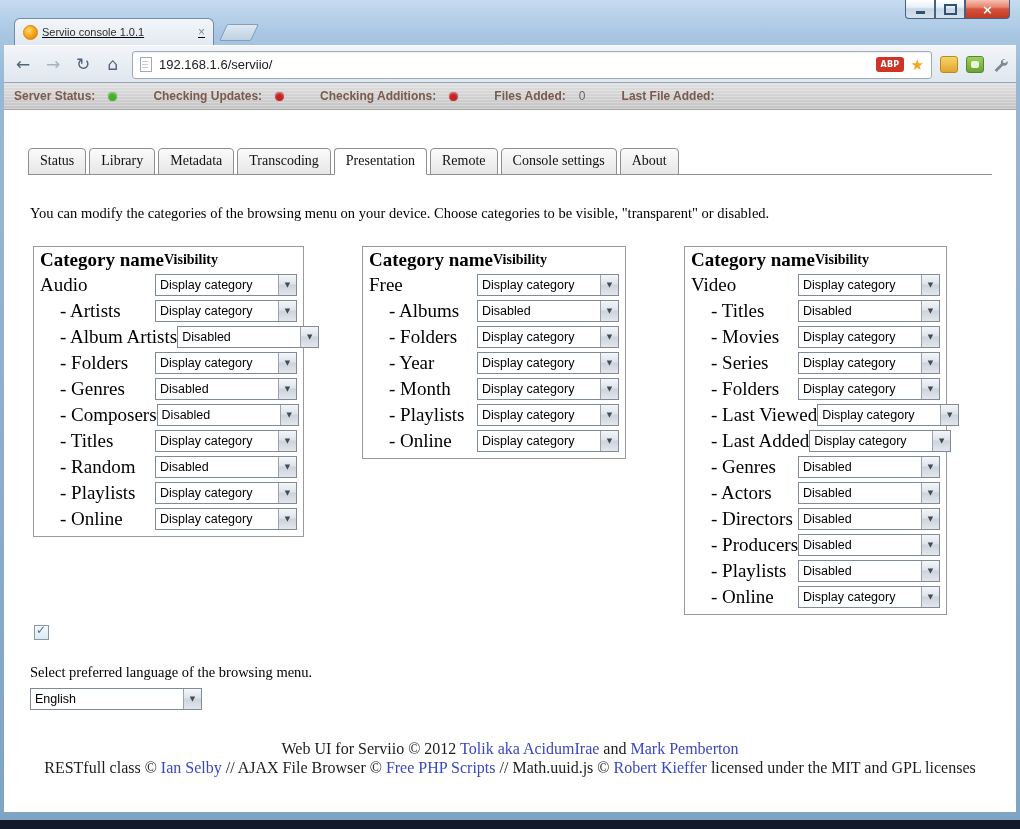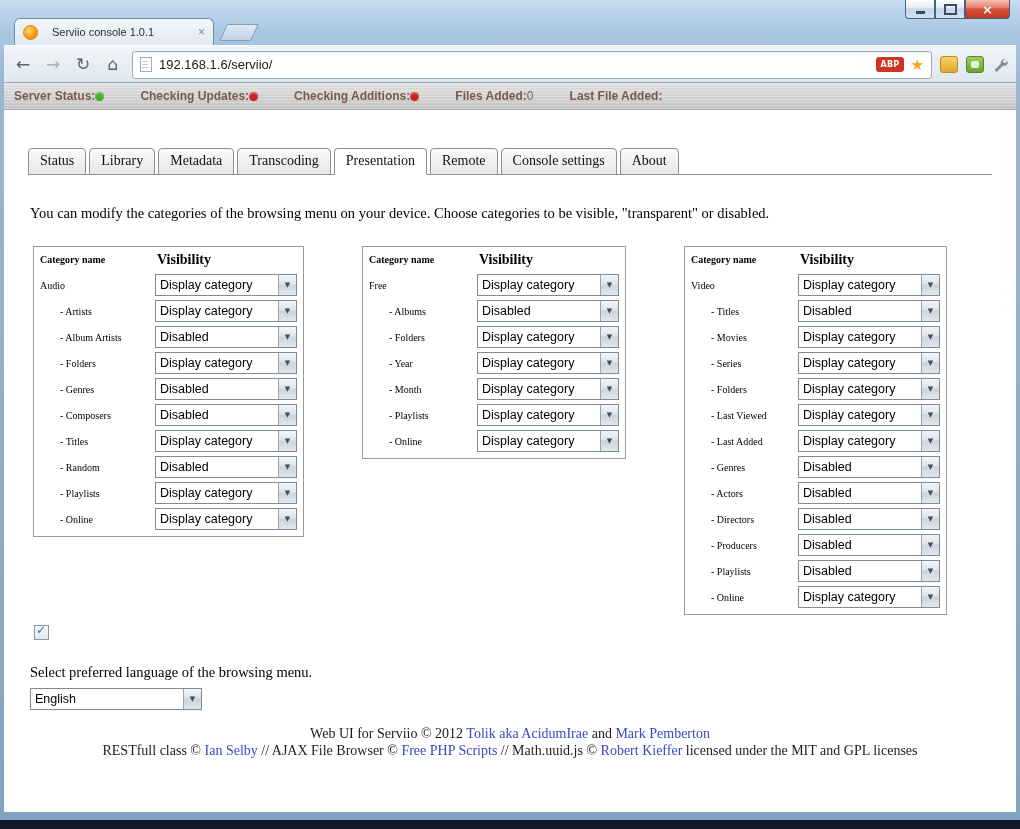--- a/index.html
+++ b/index.html
@@ -12,22 +12,22 @@
   .win-btn{width:28px;height:18px;border:1px solid #46627f;border-top:none;display:flex;align-items:center;justify-content:center;
     background:linear-gradient(180deg,#ffffff,#e7eff7 40%,#c6d6e5 50%,#d6e2ee);cursor:default;}
   .win-btn.first{border-radius:0 0 0 4px;}
   .win-btn.close{width:43px;background:linear-gradient(180deg,#f6c0b4,#e8836e 40%,#d6503a 50%,#c03a24);
     color:#fff;font:bold 13px "DejaVu Sans",sans-serif;border-radius:0 0 4px 0;}
   .glyph-min{display:block;width:9px;height:3px;background:#33516e;margin-top:7px;}
   .glyph-max{display:block;width:9px;height:7px;border:2px solid #33516e;}
 
   
   .tabstrip{position:absolute;top:19px;left:14px;height:26px;display:flex;align-items:flex-end;}
-  .browser-tab{width:182px;height:26px;display:flex;align-items:center;gap:14px;padding:0 8px;
-    background:linear-gradient(180deg,#f3f6fa,#e2e9f1);border:1px solid #6f8dab;border-bottom:none;border-radius:6px 6px 0 0;}
+  .browser-tab{width:182px;height:26px;display:flex;align-items:center;gap:4px;padding:0 8px;
+    background:linear-gradient(180deg,#f3f6fa,#e2e9f1);border:1px solid #6f8dab;border-bottom:none;border-radius:6px 6px 0 0;text-decoration:underline;}
   .favicon{width:13px;height:13px;border-radius:50%;flex:0 0 auto;
     background:radial-gradient(circle at 38% 35%,#ffdf6b 0%,#f9a825 45%,#ef6c00 100%);border:1px solid #d88a00;}
   .tab-title{flex:1;font-size:11px;color:#2d2d2d;white-space:nowrap;overflow:hidden;}
   .tab-close{color:#7e8b97;font-size:12px;line-height:1;}
   .newtab{width:30px;height:15px;margin:0 0 4px 9px;background:linear-gradient(#e6eef5,#c4d4e3);
     border:1px solid #7d98b5;transform:skewX(-25deg);border-radius:2px;opacity:.85;}
 
   
   .toolbar{position:absolute;top:45px;left:4px;right:4px;height:37px;
     background:linear-gradient(#f2f5f9,#dfe6ee);border-top:1px solid #fbfcfe;
@@ -46,40 +46,40 @@
   .ext2{width:16px;height:15px;border-radius:3px;background:linear-gradient(#9ccf62,#6aa234);border:1px solid #57872a;position:relative;}
   .ext2::after{content:"";position:absolute;inset:4px;background:#e8f4d8;border-radius:2px;}
   .wrench{display:flex;align-items:center;}
 
   
   .page{position:absolute;top:82px;left:4px;right:4px;bottom:17px;background:#fff;
     border-top:1px solid #97aabd;font-family:"Liberation Serif",serif;overflow:hidden;}
   .server-bar{height:26px;
     background-image:repeating-linear-gradient(0deg,rgba(255,255,255,.28) 0 1px,rgba(0,0,0,0) 1px 3px),linear-gradient(#e0e0e0,#c3c3c3);
     border-bottom:1px solid #a5a5a5;display:flex;align-items:center;padding:0 10px;gap:36px;}
-  .sb-item{display:flex;align-items:center;}
+  .sb-item{display:flex;align-items:center;gap:13px;}
   .sb-label{font:bold 12px "Liberation Sans",sans-serif;color:#7a5a4c;}
   .sb-value{font:12px "Liberation Sans",sans-serif;color:#666;}
   .dot{width:9px;height:9px;border-radius:50%;box-shadow:inset 0 1px 2px rgba(255,255,255,.5),0 0 1px rgba(0,0,0,.4);}
 
   .content{padding:0 24px;}
   .ctabs{display:flex;align-items:flex-end;gap:3px;margin-top:37px;border-bottom:1px solid #8f8f8f;}
   .ctab{position:relative;bottom:-1px;border:1px solid #8f8f8f;border-radius:4px 4px 0 0;
     padding:4px 11px 5px;font-weight:normal;font-size:14px;background:linear-gradient(#fbfbfb,#e6e6e6);color:#111;cursor:default;}
   .ctab.active{background:#fff;border-bottom-color:#fff;}
   .intro{margin:30px 0 0 2px;font-size:14.5px;color:#000;}
 
   .tables{display:flex;align-items:flex-start;gap:58px;margin:24px 0 0 5px;}
   .cat-table{border:1px solid #9a9a9a;padding-bottom:4px;background:#fff;}
   .cat-table:nth-child(1){width:269px;}
   .cat-table:nth-child(2){width:262px;}
   .cat-table:nth-child(3){width:261px;}
   .cat-row{display:flex;align-items:center;height:26px;padding:0 6px;}
   .cat-row.cat-head{height:25px;}
-  .cat-name{flex:1;font-size:10px;color:#000;white-space:nowrap;}
+  .cat-name{flex:1;font-size:19px;color:#000;white-space:nowrap;}
   .cat-name.indent{padding-left:20px;}
   .cat-name.head{font-weight:bold;}
   .cat-vis.head{width:140px;font-weight:bold;font-size:14px;}
 
   .combo{width:140px;height:20px;border:1px solid #7f8c98;background:#fff;display:flex;align-items:center;
     font-family:"Liberation Sans",sans-serif;flex:0 0 auto;}
   .combo-text{flex:1;padding:0 4px;font-size:12.5px;color:#000;white-space:nowrap;overflow:hidden;}
   .combo-btn{width:17px;align-self:stretch;border-left:1px solid #98a4b0;
     background:linear-gradient(#f4f6f8,#dfe4ea 45%,#ccd3db 50%,#e2e7ec);
     display:flex;align-items:center;justify-content:center;font-size:7px;color:#3f4c59;font-family:"DejaVu Sans",sans-serif;}
@@ -87,21 +87,21 @@
   .check-row{display:flex;align-items:center;gap:9px;margin:10px 0 0 6px;}
   .checkbox{width:13px;height:13px;border:1px solid #8a97a5;background:linear-gradient(#f4f8fb,#dfe9f2);position:relative;flex:0 0 auto;}
   .checkbox .check{position:absolute;left:1px;top:-3px;font:bold 12px "DejaVu Sans",sans-serif;color:#3f6fae;}
   .check-label{font-size:14.5px;}
   .lang-label{margin:24px 0 0 2px;font-size:14.5px;}
   .lang-combo{width:170px;margin:7px 0 0 2px;}
   .btn-row{display:flex;justify-content:flex-end;gap:18px;margin-top:3px;padding-right:2px;}
   .btn{font:13px "Liberation Sans",sans-serif;padding:3px 12px;border:1px solid #707070;border-radius:3px;
     background:linear-gradient(#f4f4f4,#ebebeb 45%,#dcdcdc 50%,#cfcfcf);color:#000;}
 
-  .footer{margin-top:16px;text-align:center;font-size:14px;color:#1c1c1c;}
+  .footer{margin-top:30px;text-align:center;font-size:16px;color:#1c1c1c;}
   .footer-line{margin:1px 0;}
   .flink{color:#3947c3;}
   .bottom-strip{position:absolute;left:0;right:0;bottom:0;height:9px;background:#121928;}
 </style>
 </head>
 <body>
 
 <div class="window">
 
   <div class="win-controls">

